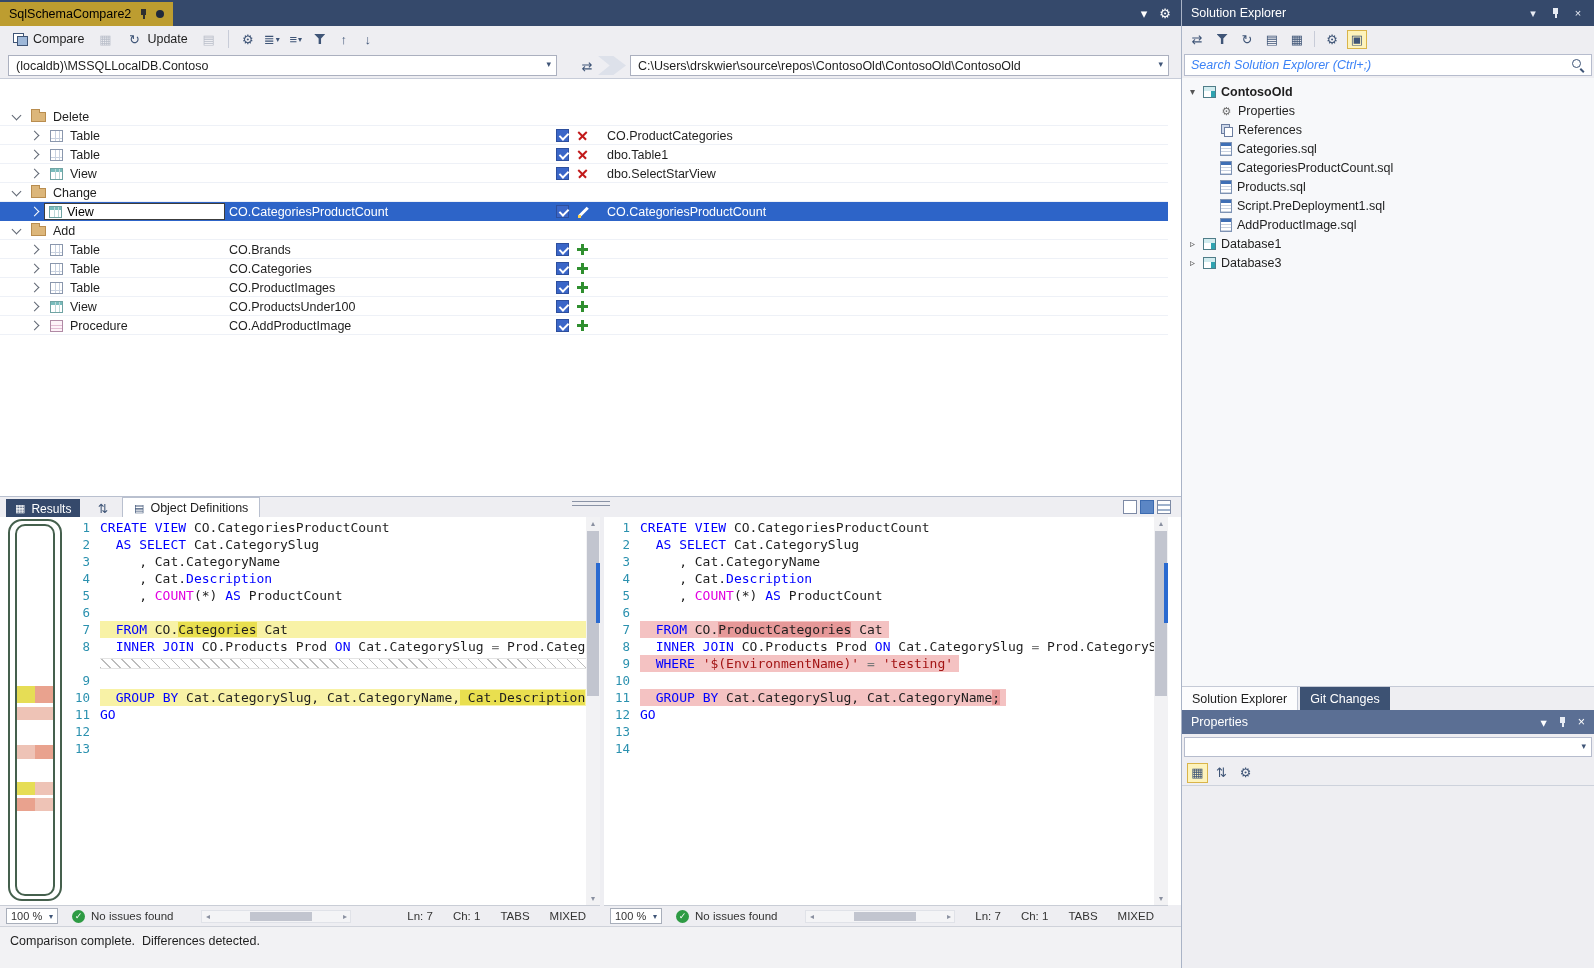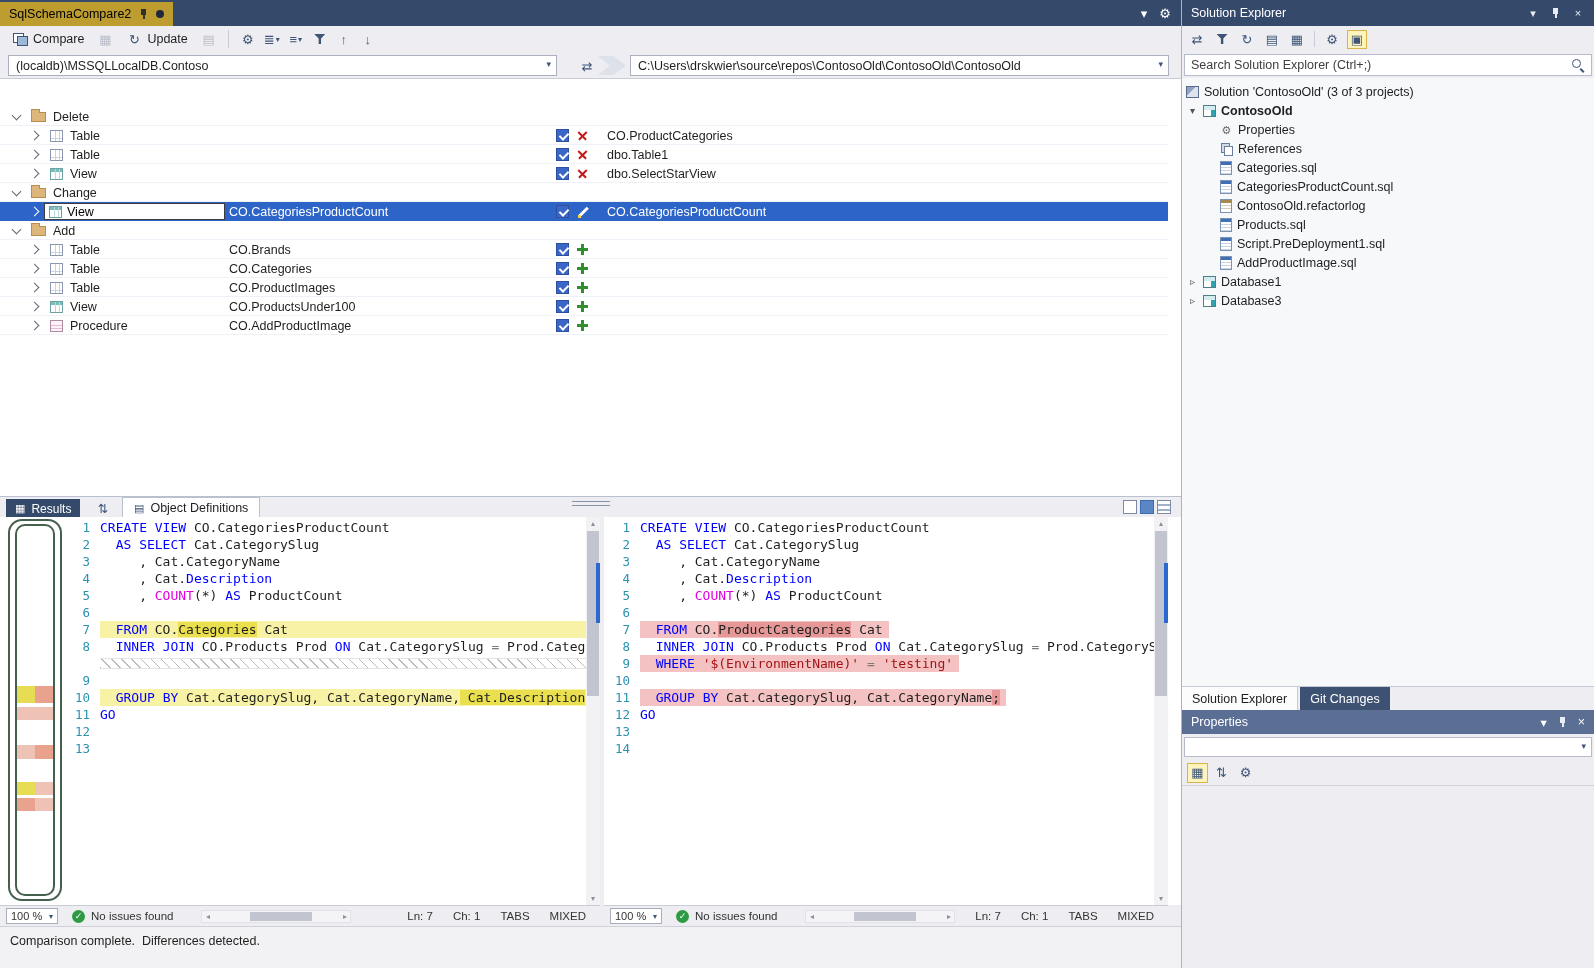--- a/index.html
+++ b/index.html
@@ -140,21 +140,21 @@
   .pin-w::before { content: ''; position: absolute; left: 3px; top: 1px; width: 5px; height: 6px; background: #e8ecf4; }
   .pin-w::after  { content: ''; position: absolute; left: 5px; top: 7px; width: 2px; height: 4px; background: #e8ecf4; }
 
   .se-toolbar { height: 26px; display: flex; align-items: center; gap: 5px; padding: 0 5px; }
   .se-ic { width: 20px; height: 19px; display: flex; align-items: center; justify-content: center; color: #3f5577; font-size: 13px; }
   .se-ic.hl { background: #fdf3bc; border: 1px solid #d9b44a; }
   .se-sep { width: 1px; height: 16px; background: #c8ccd8; margin: 0 2px; }
 
   .se-search { height: 26px; padding: 2px 2px; }
   .search-box { height: 22px; background: #fff; border: 1px solid #b6bccd; display: flex; align-items: center; padding: 0 6px; }
-  .search-box .ph { flex: 1; color: #404040; }
+  .search-box .ph { flex: 1; color: #3b82f6; font-style: italic; }
   .mag { width: 14px; height: 14px; position: relative; }
   .mag::before { content: ''; position: absolute; left: 1px; top: 1px; width: 7px; height: 7px; border: 1.6px solid #3f5577; border-radius: 50%; }
   .mag::after  { content: ''; position: absolute; left: 10px; top: 10px; width: 5px; height: 1.7px; background: #3f5577; transform: rotate(45deg); transform-origin: 0 0; }
 
   .se-tree { position: absolute; left: 0; right: 0; top: 78px; height: 608px; background: #f7f8fa; overflow: hidden; padding-top: 4px; }
   .t-item { height: 19px; display: flex; align-items: center; gap: 5px; white-space: nowrap; }
   .t-item.t-sel { background: #ccd3e3; }
   .t-item.t-bold .t-label { font-weight: bold; }
   .t-exp { width: 11px; text-align: center; color: #555; font-size: 10px; flex: none; }
   .ti { flex: none; display: inline-block; }
@@ -664,48 +664,40 @@
     </div>
 
     <div class="se-search">
       <div class="search-box">
         <span class="ph">Search Solution Explorer (Ctrl+;)</span>
         <span class="mag"></span>
       </div>
     </div>
 
     <div class="se-tree">
-        <div class="t-item" style="padding-left: 4px;">
-          <span class="ti ti-solution"></span>
-          <span class="t-label">Solution 'ContosoOld' (3 of 3 projects)</span>
-        </div>
         <div class="t-item t-bold" style="padding-left: 5px;">
           <span class="t-exp">▾</span>
           <span class="ti ti-project"></span>
           <span class="t-label">ContosoOld</span>
         </div>
         <div class="t-item" style="padding-left: 38px;">
           <span class="ti ti-wrench">⚙</span>
           <span class="t-label">Properties</span>
         </div>
         <div class="t-item" style="padding-left: 38px;">
           <span class="ti ti-references"></span>
           <span class="t-label">References</span>
         </div>
         <div class="t-item" style="padding-left: 38px;">
           <span class="ti ti-sqlfile"></span>
           <span class="t-label">Categories.sql</span>
         </div>
         <div class="t-item" style="padding-left: 38px;">
           <span class="ti ti-sqlfile"></span>
           <span class="t-label">CategoriesProductCount.sql</span>
-        </div>
-        <div class="t-item" style="padding-left: 38px;">
-          <span class="ti ti-refactorlog"></span>
-          <span class="t-label">ContosoOld.refactorlog</span>
         </div>
         <div class="t-item" style="padding-left: 38px;">
           <span class="ti ti-sqlfile"></span>
           <span class="t-label">Products.sql</span>
         </div>
         <div class="t-item" style="padding-left: 38px;">
           <span class="ti ti-sqlfile"></span>
           <span class="t-label">Script.PreDeployment1.sql</span>
         </div>
         <div class="t-item" style="padding-left: 38px;">

